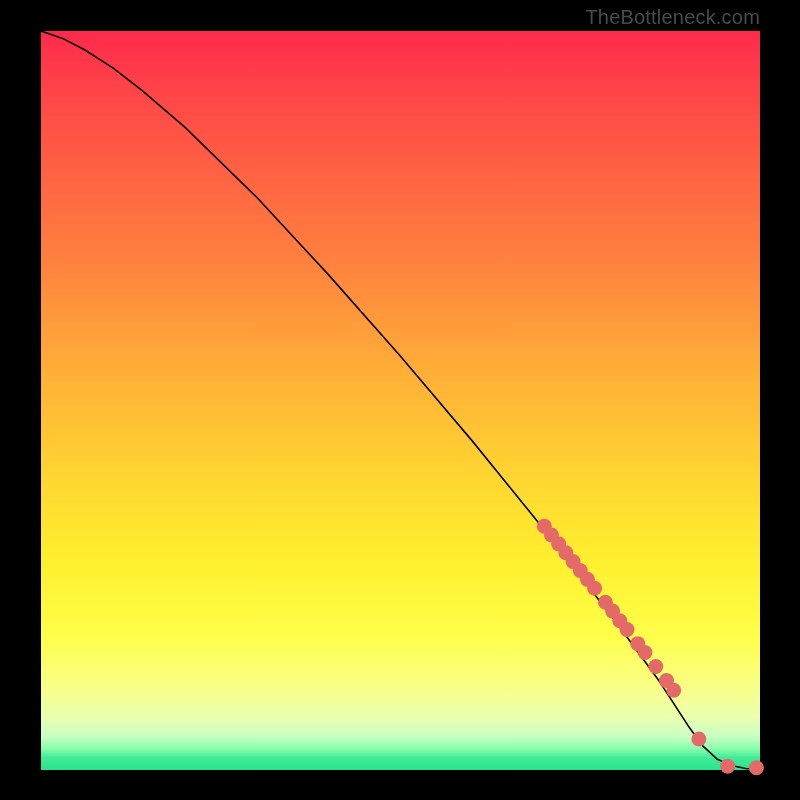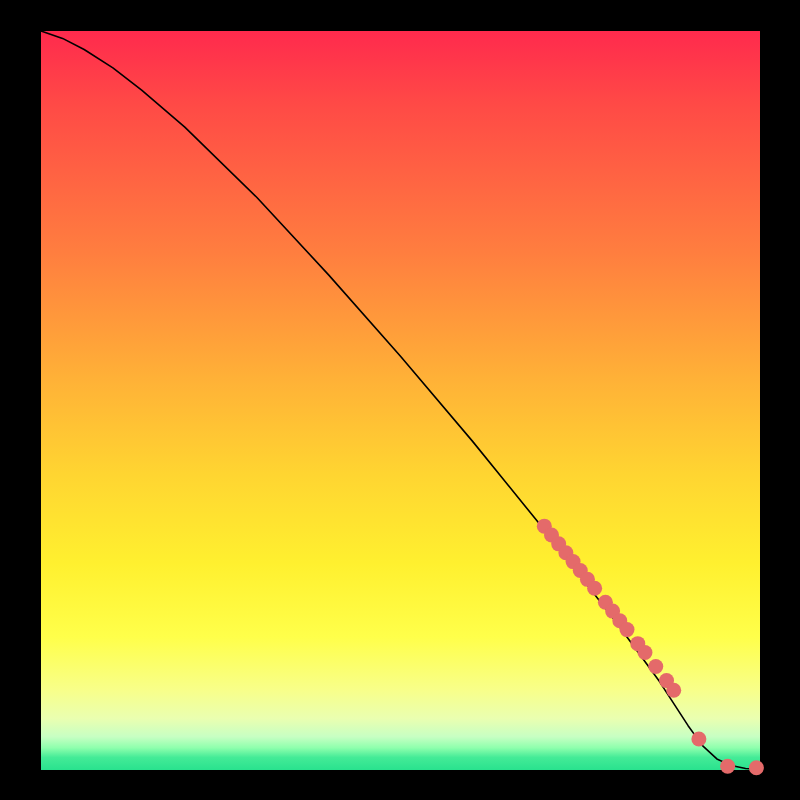--- a/index.html
+++ b/index.html
@@ -68,20 +68,21 @@
   }
   .dot {
     fill: #e46a6a;
     stroke: none;
   }
 </style>
 </head>
 <body>
 
 <div class="frame">
+  <div class="attribution">TheBottleneck.com</div>
 
   <div class="plot-area">
     <svg class="curve-layer" viewBox="0 0 719 739" preserveAspectRatio="none">
       <path id="curve-path" class="curve" d="M0.00 0.00 L21.57 7.39 L43.14 18.48 L71.90 36.95 L100.66 59.12 L143.80 96.07 L215.70 166.27 L287.60 243.87 L359.50 325.16 L431.40 410.14 L503.30 498.82 L575.20 591.20 L618.34 650.32 L647.10 694.66 L661.48 714.61 L675.86 727.91 L690.24 734.57 L704.62 737.52 L719.00 738.26"></path>
       <g id="dot-layer">
           <circle cx="503.30" cy="495.13" r="7.5" class="dot"></circle>
           <circle cx="510.49" cy="504.00" r="7.5" class="dot"></circle>
           <circle cx="517.68" cy="512.87" r="7.5" class="dot"></circle>
           <circle cx="524.87" cy="521.73" r="7.5" class="dot"></circle>
           <circle cx="532.06" cy="530.60" r="7.5" class="dot"></circle>

